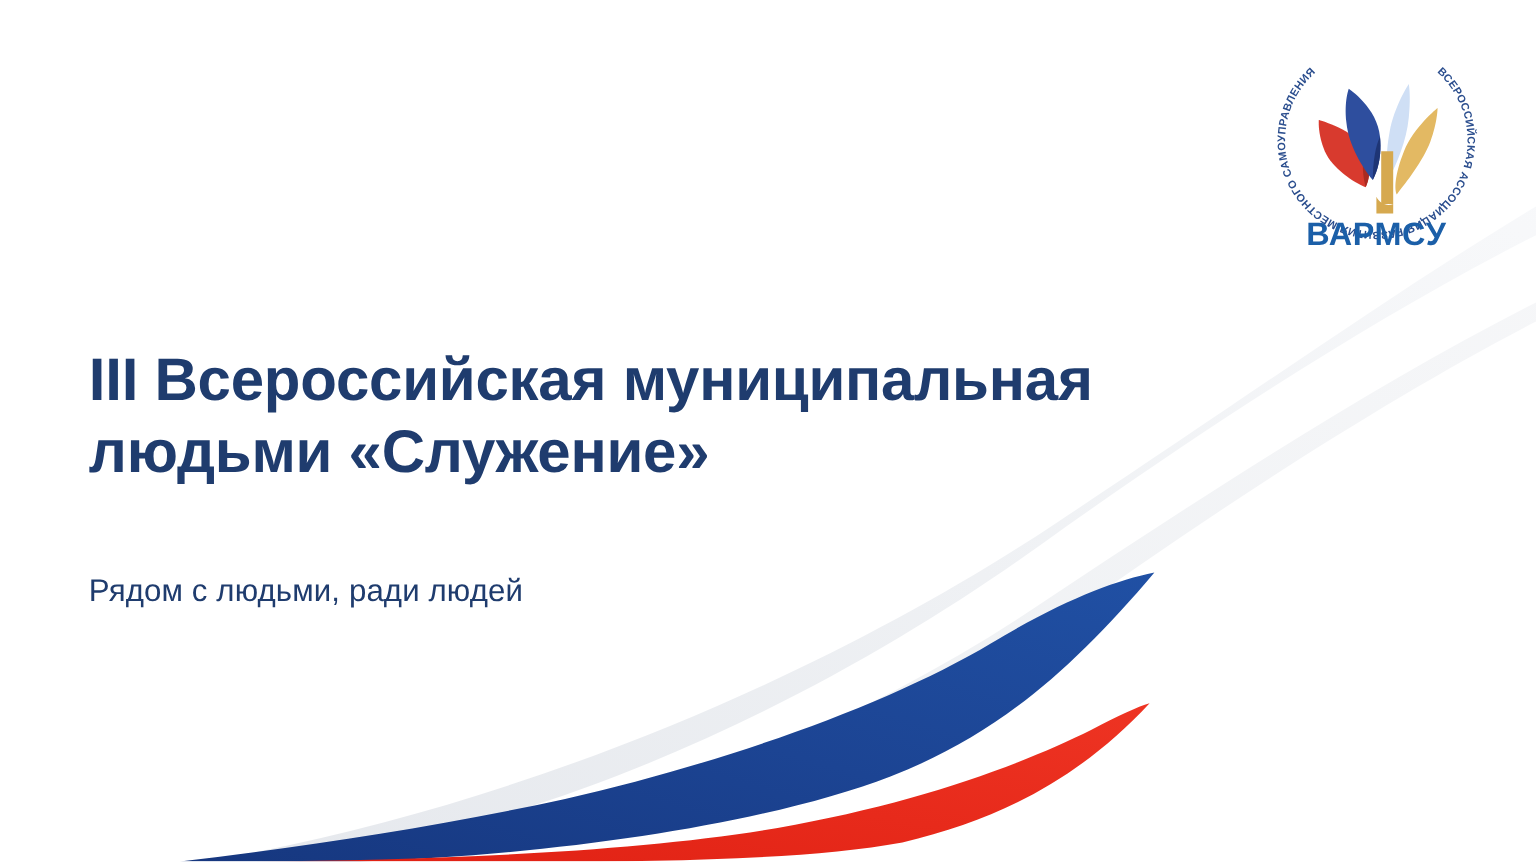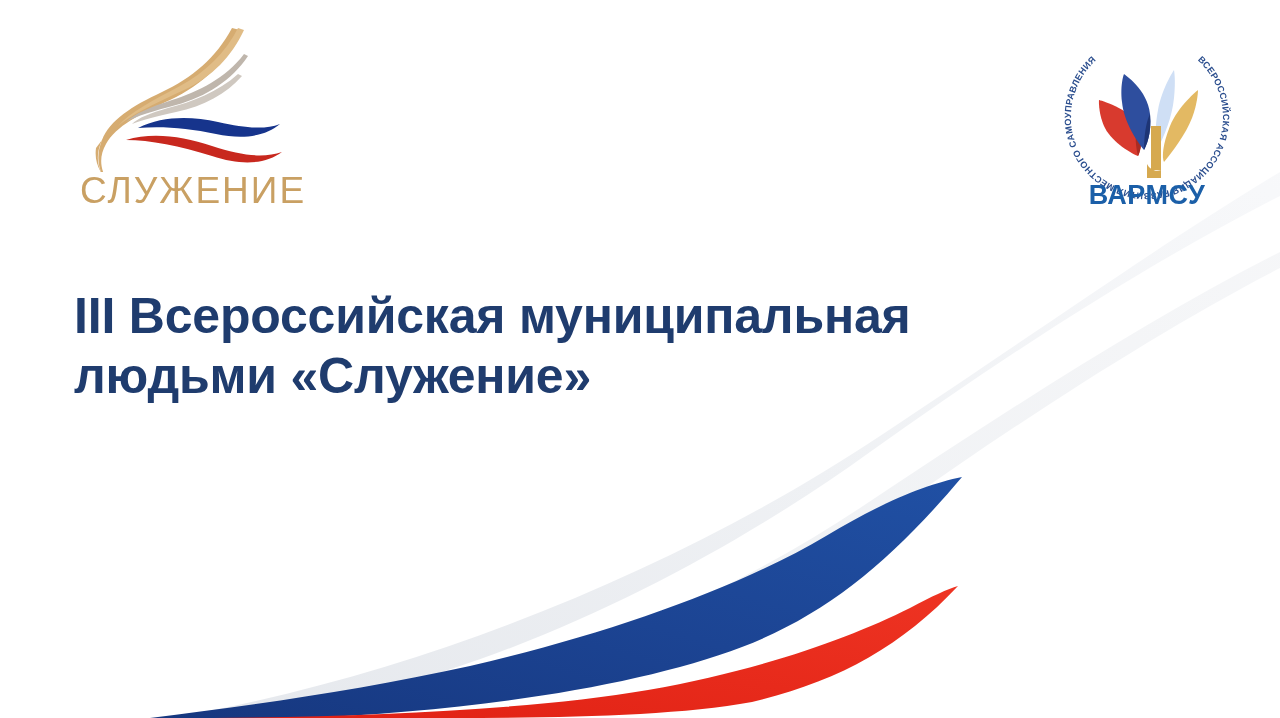--- a/index.html
+++ b/index.html
@@ -159,67 +159,20 @@
     <path d="M958,586
              C900,648 836,682 752,702
              C676,716 560,718 452,718
              L170,718
              C330,718 520,712 648,690
              C762,670 850,638 910,608
              C932,596 948,589 958,586 Z" fill="url(#redGrad)"></path>
 
   </svg>
 
-  <div id="logo-sluzhenie">
-
-    <svg class="mark" viewBox="0 0 270 150" width="270" height="150" xmlns="http://www.w3.org/2000/svg" aria-hidden="true">
-
-      <path d="M166,6
-               C150,36 126,56 96,70
-               C66,84 44,98 36,118
-               C28,138 34,154 46,166
-               C34,150 32,136 40,122
-               C50,104 74,92 104,78
-               C138,62 160,40 174,8 Z" fill="#D6AC71"></path>
-      <path d="M172,6
-               C160,30 140,50 114,64
-               C86,79 64,90 52,104
-               C66,92 90,81 118,68
-               C146,55 166,34 178,8 Z" fill="#E0BC86"></path>
-
-      <path d="M178,32
-               C160,56 132,70 106,78
-               C84,85 68,92 60,100
-               C70,94 88,89 110,83
-               C140,75 166,58 182,34 Z" fill="#BFB6AC"></path>
-      <path d="M172,52
-               C152,70 126,80 102,86
-               C84,91 72,96 66,102
-               C76,98 92,94 110,90
-               C138,84 160,72 176,54 Z" fill="#CFC8C0"></path>
-
-      <path d="M72,106
-               C96,94 124,94 152,100
-               C180,106 198,108 214,102
-               C200,114 178,118 150,112
-               C122,106 96,104 72,106 Z" fill="#16348C"></path>
-
-      <path d="M60,118
-               C86,110 116,114 146,124
-               C176,134 198,136 216,130
-               C200,142 176,144 146,134
-               C114,124 84,118 60,118 Z" fill="#C8281E"></path>
-
-      <path d="M36,118
-               C28,136 32,150 44,162
-               C34,152 28,140 30,126 Z" fill="#D6AC71"></path>
-    </svg>
-
-    <div class="wordmark">СЛУЖЕНИЕ</div>
-  </div>
 
   <div id="logo-varmsu">
     <svg class="emblem" viewBox="0 0 190 190" width="190" height="190" xmlns="http://www.w3.org/2000/svg" aria-hidden="true">
 
       <defs>
         <path id="varmsuCircle" d="M 95,95 m 0,-76 a 76,76 0 1,1 -0.1,0"></path>
       </defs>
 
       <text font-family="Liberation Sans, sans-serif" font-size="9.1" fill="#2B4E8E" letter-spacing="0.3" font-weight="700">
         <textPath href="#varmsuCircle" startOffset="50%" text-anchor="middle">
@@ -259,15 +212,16 @@
         <path d="M95,142 C98,148 104,150 109,148 L109,156 L95,156 Z" fill="#D6A94F"></path>
       </g>
 
       <text x="95" y="182" text-anchor="middle" font-family="Liberation Sans, sans-serif" font-size="27" font-weight="700" fill="#1B5FA8" letter-spacing="0.5">ВАРМСУ</text>
     </svg>
   </div>
 
   <div id="headline-block">
     <h1 id="main-title">III Всероссийская муниципальная
 людьми «Служение»</h1>
+    <p id="tagline">Рядом с людьми, ради людей</p>
   </div>
 
 </div>
 
 </body></html>

